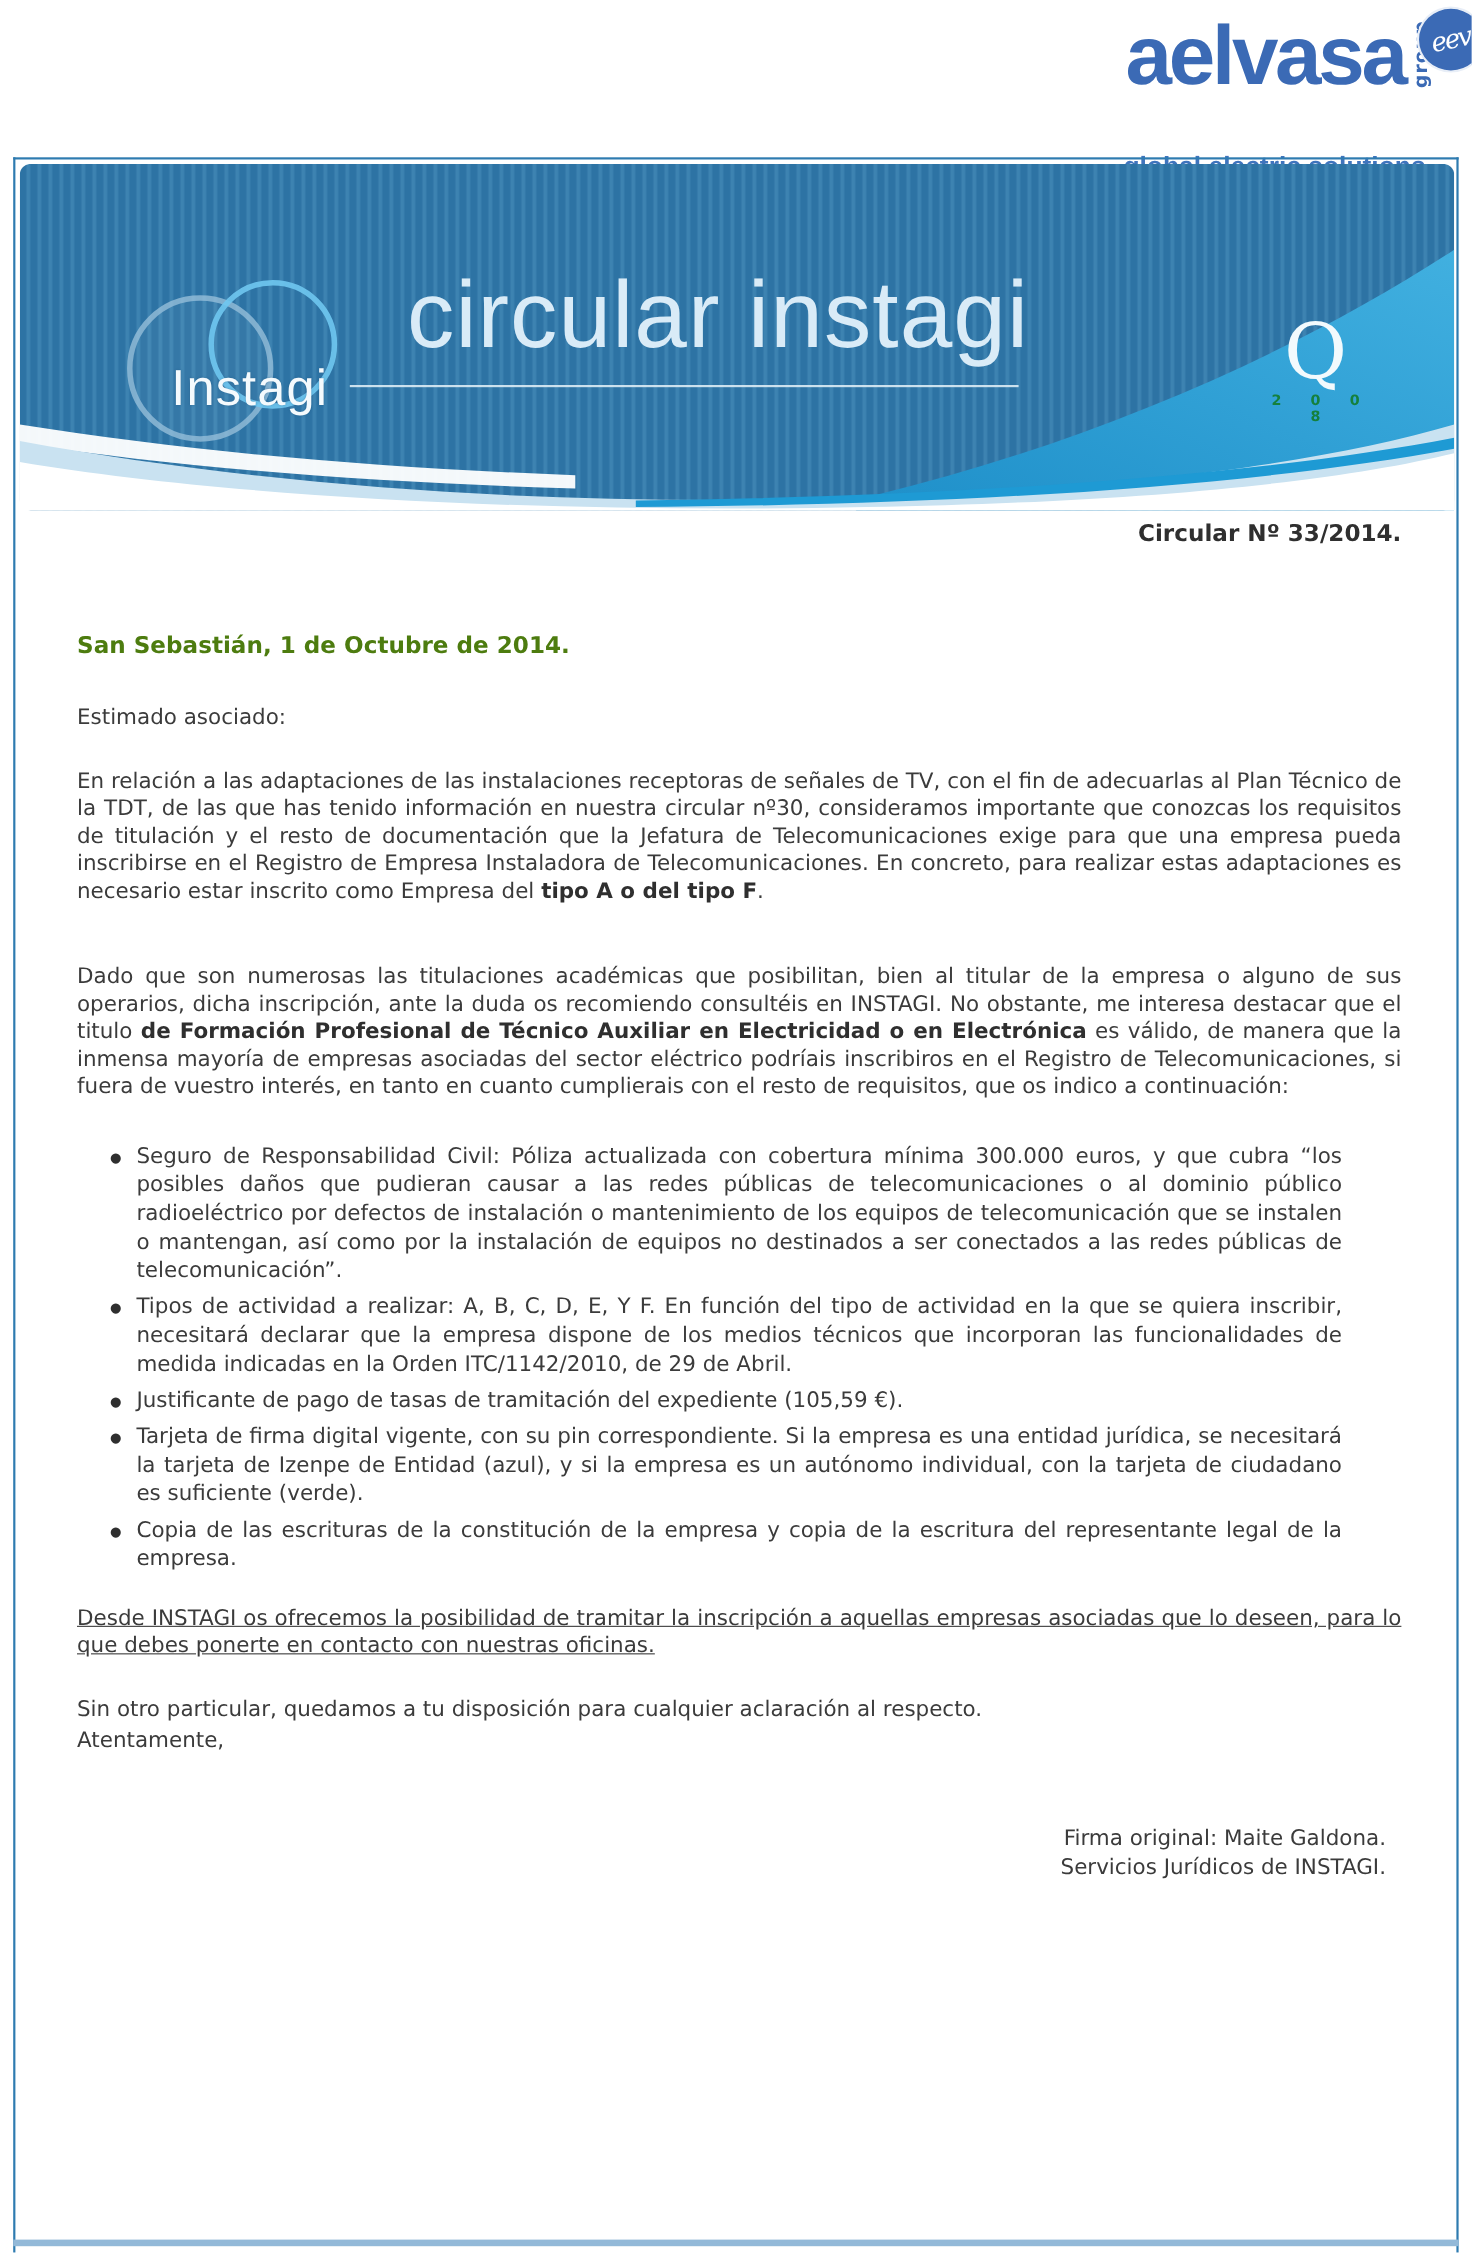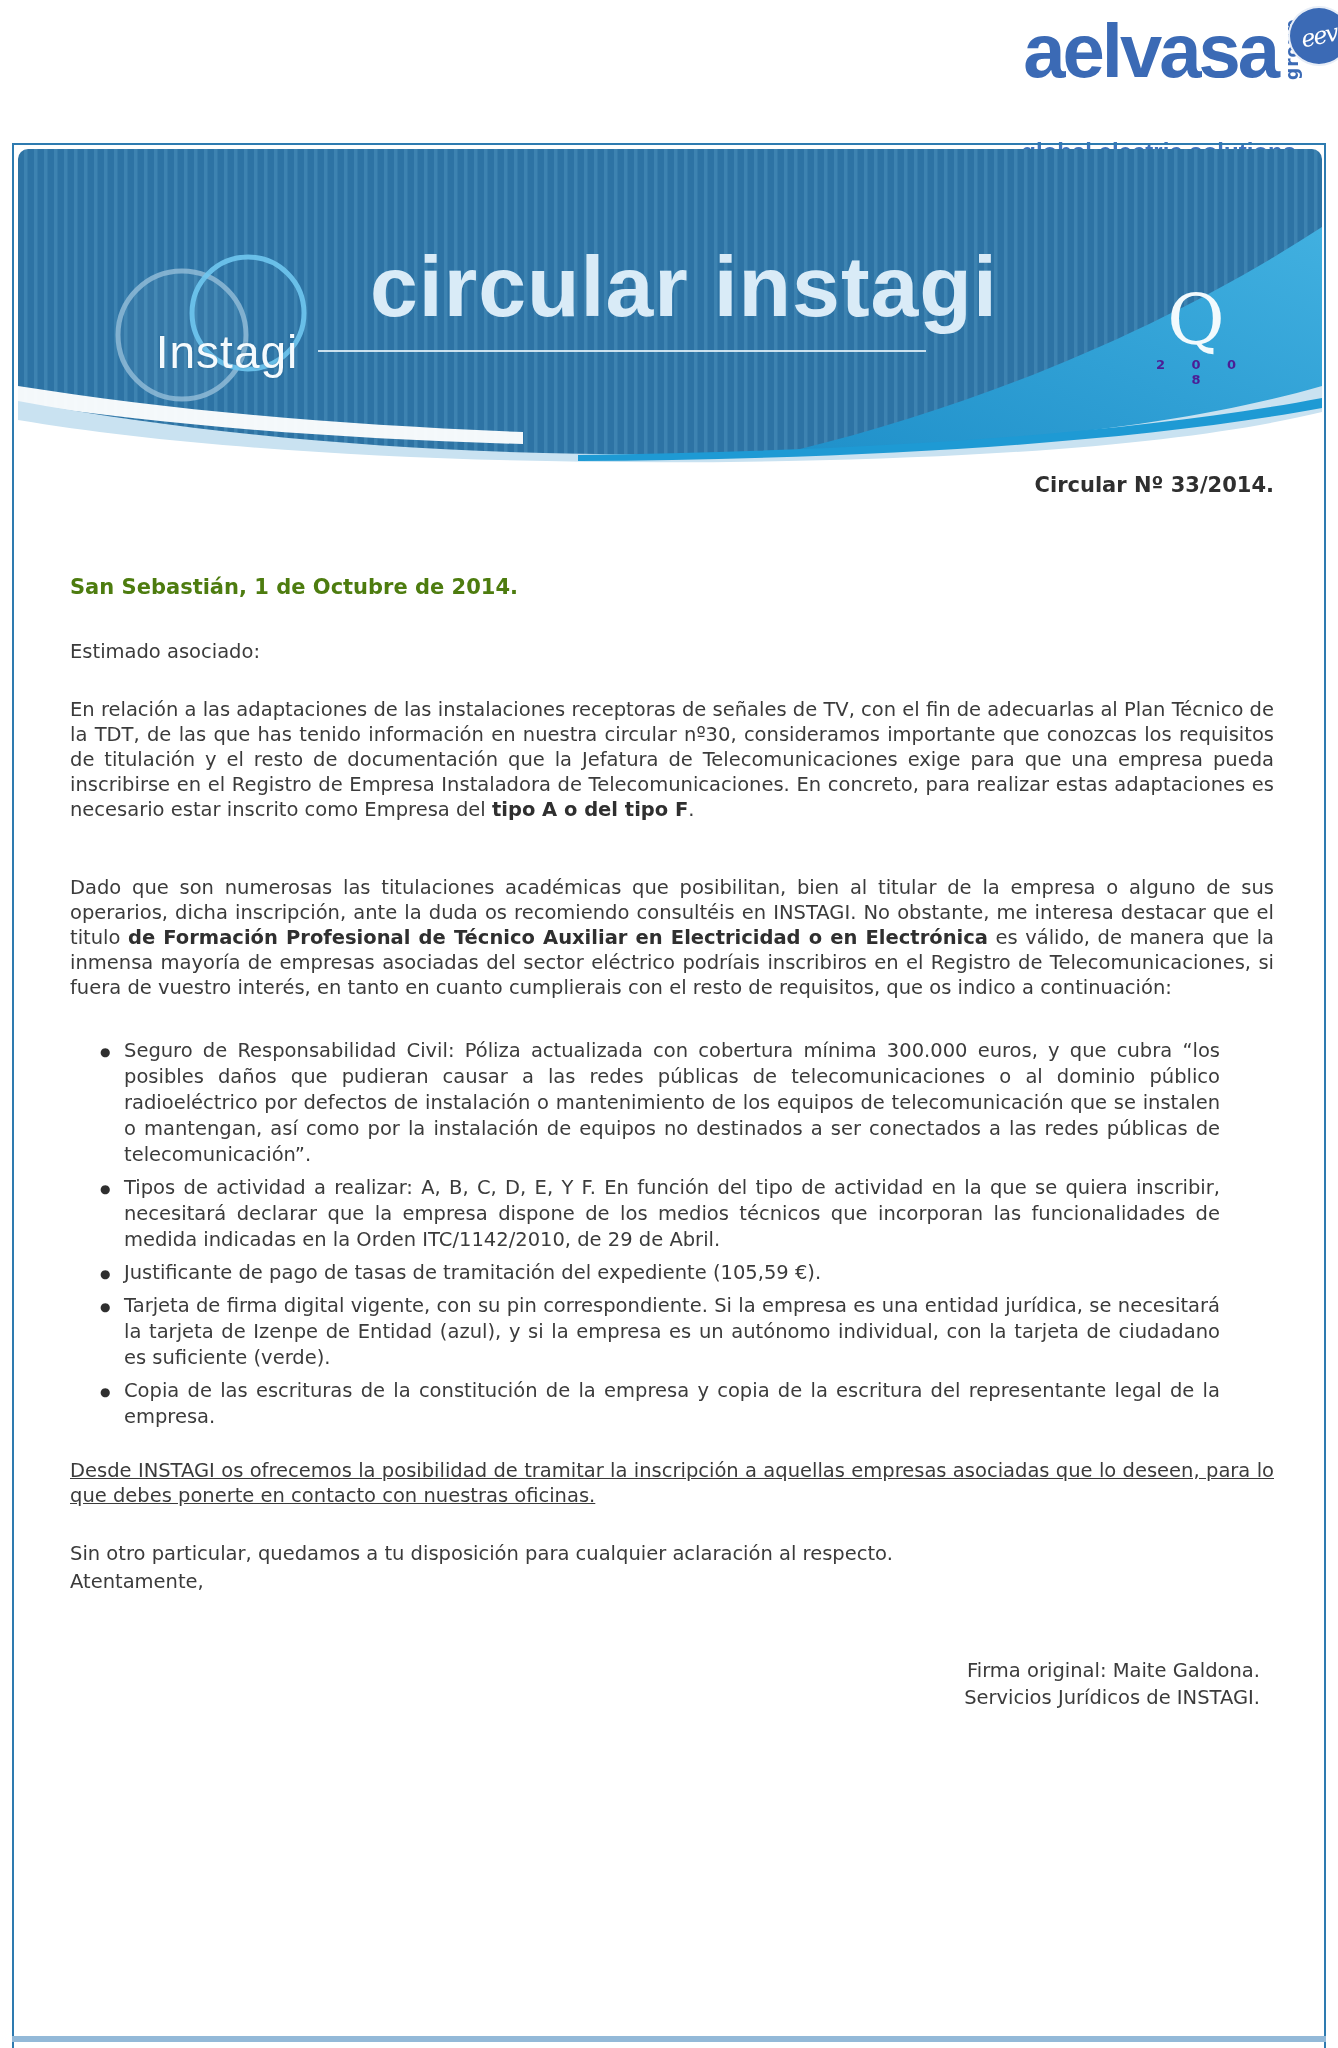--- a/index.html
+++ b/index.html
@@ -51,35 +51,35 @@
   .banner { position:absolute; left:4px; top:4px; width:1128px; height:315px; }
   .banner svg.bg { position:absolute; inset:0; }
   .instagi-logo { position:absolute; left:62px; top:78px; width:290px; height:200px; }
   .instagi-text {
     position:absolute; left:32px; top:98px; width:230px; text-align:center;
     font-family:"Liberation Sans",sans-serif; font-weight:300; font-size:46px;
     color:#f4fafd; letter-spacing:1px; text-shadow:0 0 2px rgba(30,80,120,.45);
   }
   .banner-title {
     position:absolute; left:352px; top:88px;
-    font-family:"Liberation Sans",sans-serif; font-weight:700; font-size:86px;
+    font-family:"Liberation Sans",sans-serif; font-weight:400; font-size:86px;
     color:#d9ebf7; letter-spacing:1px; white-space:nowrap;
   }
   .banner-underline {
     position:absolute; left:300px; top:201px; width:608px; height:2px;
     background:rgba(230,243,250,.85);
   }
   .qmark { position:absolute; left:1118px; top:136px; width:120px; text-align:center; }
   .qmark .q {
     font-family:"DejaVu Serif",serif; font-size:70px; line-height:1;
     color:#f2fafd; display:block;
   }
   .qmark .year {
     display:block; margin-top:2px; font-size:13px; letter-spacing:11px;
-    color:#4c1d95; font-weight:bold; padding-left:11px;
+    color:#15803d; font-weight:bold; padding-left:11px;
   }
 
   
   .content {
     position:absolute; left:56px; top:0; width:1204px;
     font-size:19.5px; line-height:25px; color:#3b3b3b;
   }
   .blk { position:absolute; width:1204px; }
   .justify { text-align:justify; }
   .bold { font-weight:bold; color:#2f2f2f; }

